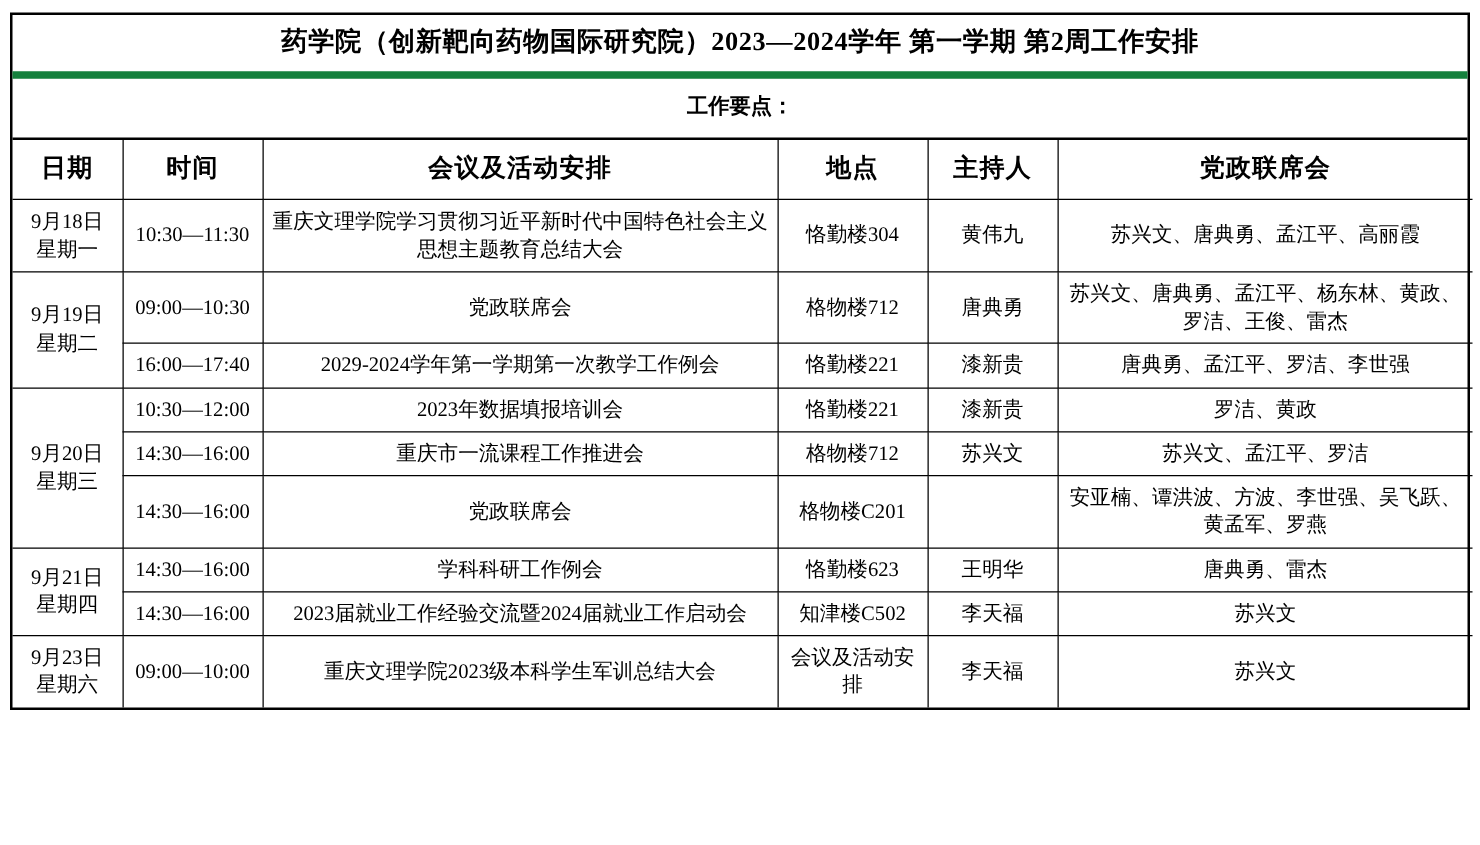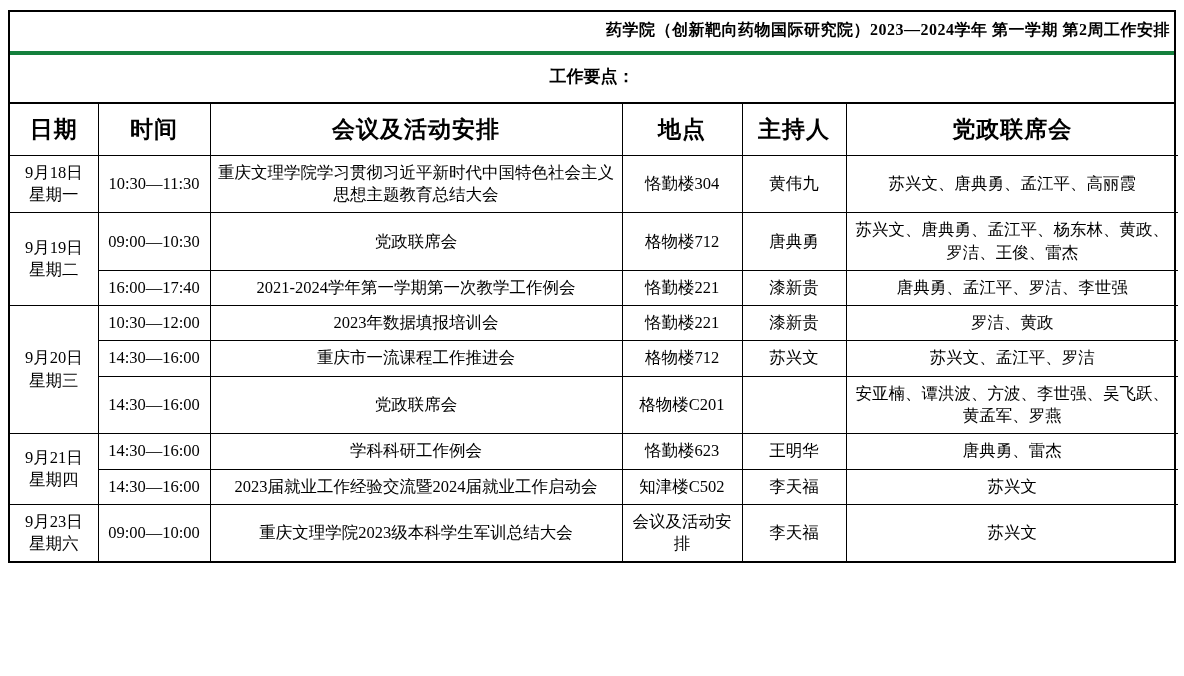--- a/index.html
+++ b/index.html
@@ -23,24 +23,24 @@
   }
   .doc {
     position: absolute;
     left: 8px;
     top: 10px;
     width: 1168px;
     border: 2px solid #000;
     box-sizing: border-box;
   }
   .title-row {
-    border-bottom: 4px solid #15803d;
-    text-align: right;
+    border-bottom: 6px solid #15803d;
+    text-align: center;
     padding: 8px 4px 10px 4px;
-    font-size: 16px;
+    font-size: 21px;
     font-weight: bold;
     letter-spacing: 0.5px;
     line-height: 1.3;
   }
   .keypoints-row {
     border-bottom: 2px solid #000;
     padding: 10px 10px 14px 10px;
     font-size: 17px;
     font-weight: bold;
     min-height: 34px;
@@ -56,21 +56,21 @@
     border: 1px solid #000;
     text-align: center;
     vertical-align: middle;
     font-size: 16.5px;
     line-height: 1.35;
     padding: 6px 4px;
     word-break: break-all;
   }
   table.sched th {
     font-weight: bold;
-    font-size: 23px;
+    font-size: 20px;
     padding: 10px 4px;
     letter-spacing: 1px;
   }
   
   table.sched tr td:first-child, table.sched tr th:first-child { border-left: none; }
   table.sched tr td:last-child, table.sched tr th:last-child { border-right: none; }
   table.sched tr:last-child td { border-bottom: none; }
   table.sched thead tr th { border-top: none; }
 
   .col-date   { width: 88px; }
@@ -125,21 +125,21 @@
           <tr>
             <td class="date-cell" rowspan="2">9月19日<br>星期二</td>
             <td>09:00—10:30</td>
             <td class="event-cell">党政联席会</td>
             <td>格物楼712</td>
             <td>唐典勇</td>
             <td class="attend-cell">苏兴文、唐典勇、孟江平、杨东林、黄政、罗洁、王俊、雷杰</td>
           </tr>
           <tr>
             <td>16:00—17:40</td>
-            <td class="event-cell">2021-2024学年第一学期第一次教学工作例会</td>
+            <td class="event-cell">2029-2024学年第一学期第一次教学工作例会</td>
             <td>恪勤楼221</td>
             <td>漆新贵</td>
             <td class="attend-cell">唐典勇、孟江平、罗洁、李世强</td>
           </tr>
           <tr>
             <td class="date-cell" rowspan="3">9月20日<br>星期三</td>
             <td>10:30—12:00</td>
             <td class="event-cell">2023年数据填报培训会</td>
             <td>恪勤楼221</td>
             <td>漆新贵</td>

